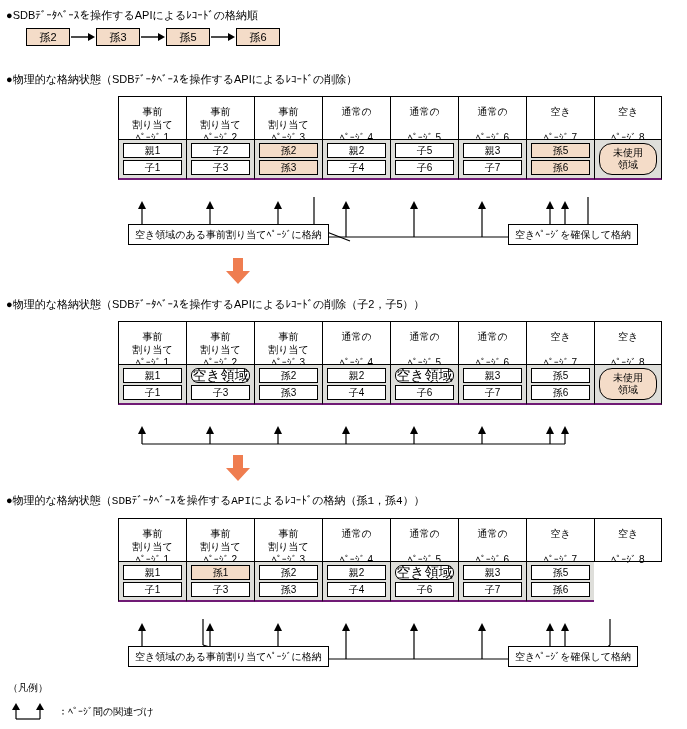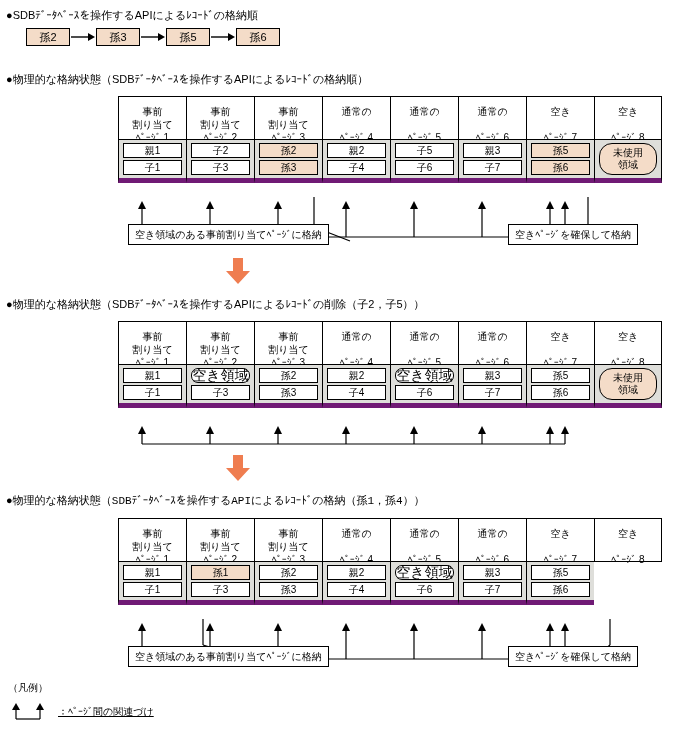--- a/index.html
+++ b/index.html
@@ -48,21 +48,21 @@
     text-align: center;
     font-size: 10px;
     line-height: 13px;
     padding-top: 8px;
     background: #fff;
   }
   .pagecol:last-child .phead { border-right: 1px solid #000; }
   .pbody {
     width: 68px;
     border-left: 1px solid #000;
-    border-bottom: 5px solid #701a75;
+    border-bottom: 2px solid #701a75;
     background: #dededa;
     padding: 3px 4px;
   }
   .pagecol:last-child .pbody { border-right: 1px solid #000; }
   .cell {
     height: 15px;
     border: 1px solid #000;
     background: #fff;
     display: flex; align-items: center; justify-content: center;
     font-size: 10px;
@@ -117,21 +117,21 @@
       <svg width="24" height="10">
           <line x1="0" y1="5" x2="17" y2="5" stroke="#000" stroke-width="1.4"></line>
           <polygon points="17,1 24,5 17,9" fill="#000"></polygon>
         </svg>
     </div>
     <div class="flowbox">孫6</div>
   </div>
 </div>
 
 <div style="position:absolute;left:6px;top:72px;">
-  <div class="sec-title">●物理的な格納状態（SDBﾃﾞｰﾀﾍﾞｰｽを操作するAPIによるﾚｺｰﾄﾞの格納順）</div>
+  <div class="sec-title">●物理的な格納状態（SDBﾃﾞｰﾀﾍﾞｰｽを操作するAPIによるﾚｺｰﾄﾞの削除）</div>
 </div>
 <div class="diagram" style="position:absolute;left:118px;top:96px;">
   <div class="pagerow" id="s1-row">
       <div class="pagecol">
         <div class="phead">
           <div>事前</div>
           <div>割り当て</div>
           <div>ﾍﾟｰｼﾞ 1</div>
         </div>
         <div class="pbody">
@@ -512,15 +512,15 @@
       <g stroke="#000" stroke-width="1.2" fill="none">
         <line x1="8" y1="18" x2="8" y2="6"></line>
         <line x1="32" y1="18" x2="32" y2="6"></line>
         <line x1="8" y1="18" x2="32" y2="18"></line>
       </g>
       <g fill="#000">
         <polygon points="4,9 8,2 12,9"></polygon>
         <polygon points="28,9 32,2 36,9"></polygon>
       </g>
     </svg>
-    <span style="font-size:10px;text-decoration:underline;">：ﾍﾟｰｼﾞ間の関連づけ</span>
+    <span style="font-size:10px;">：ﾍﾟｰｼﾞ間の関連づけ</span>
   </div>
 </div>
 
 </body></html>

